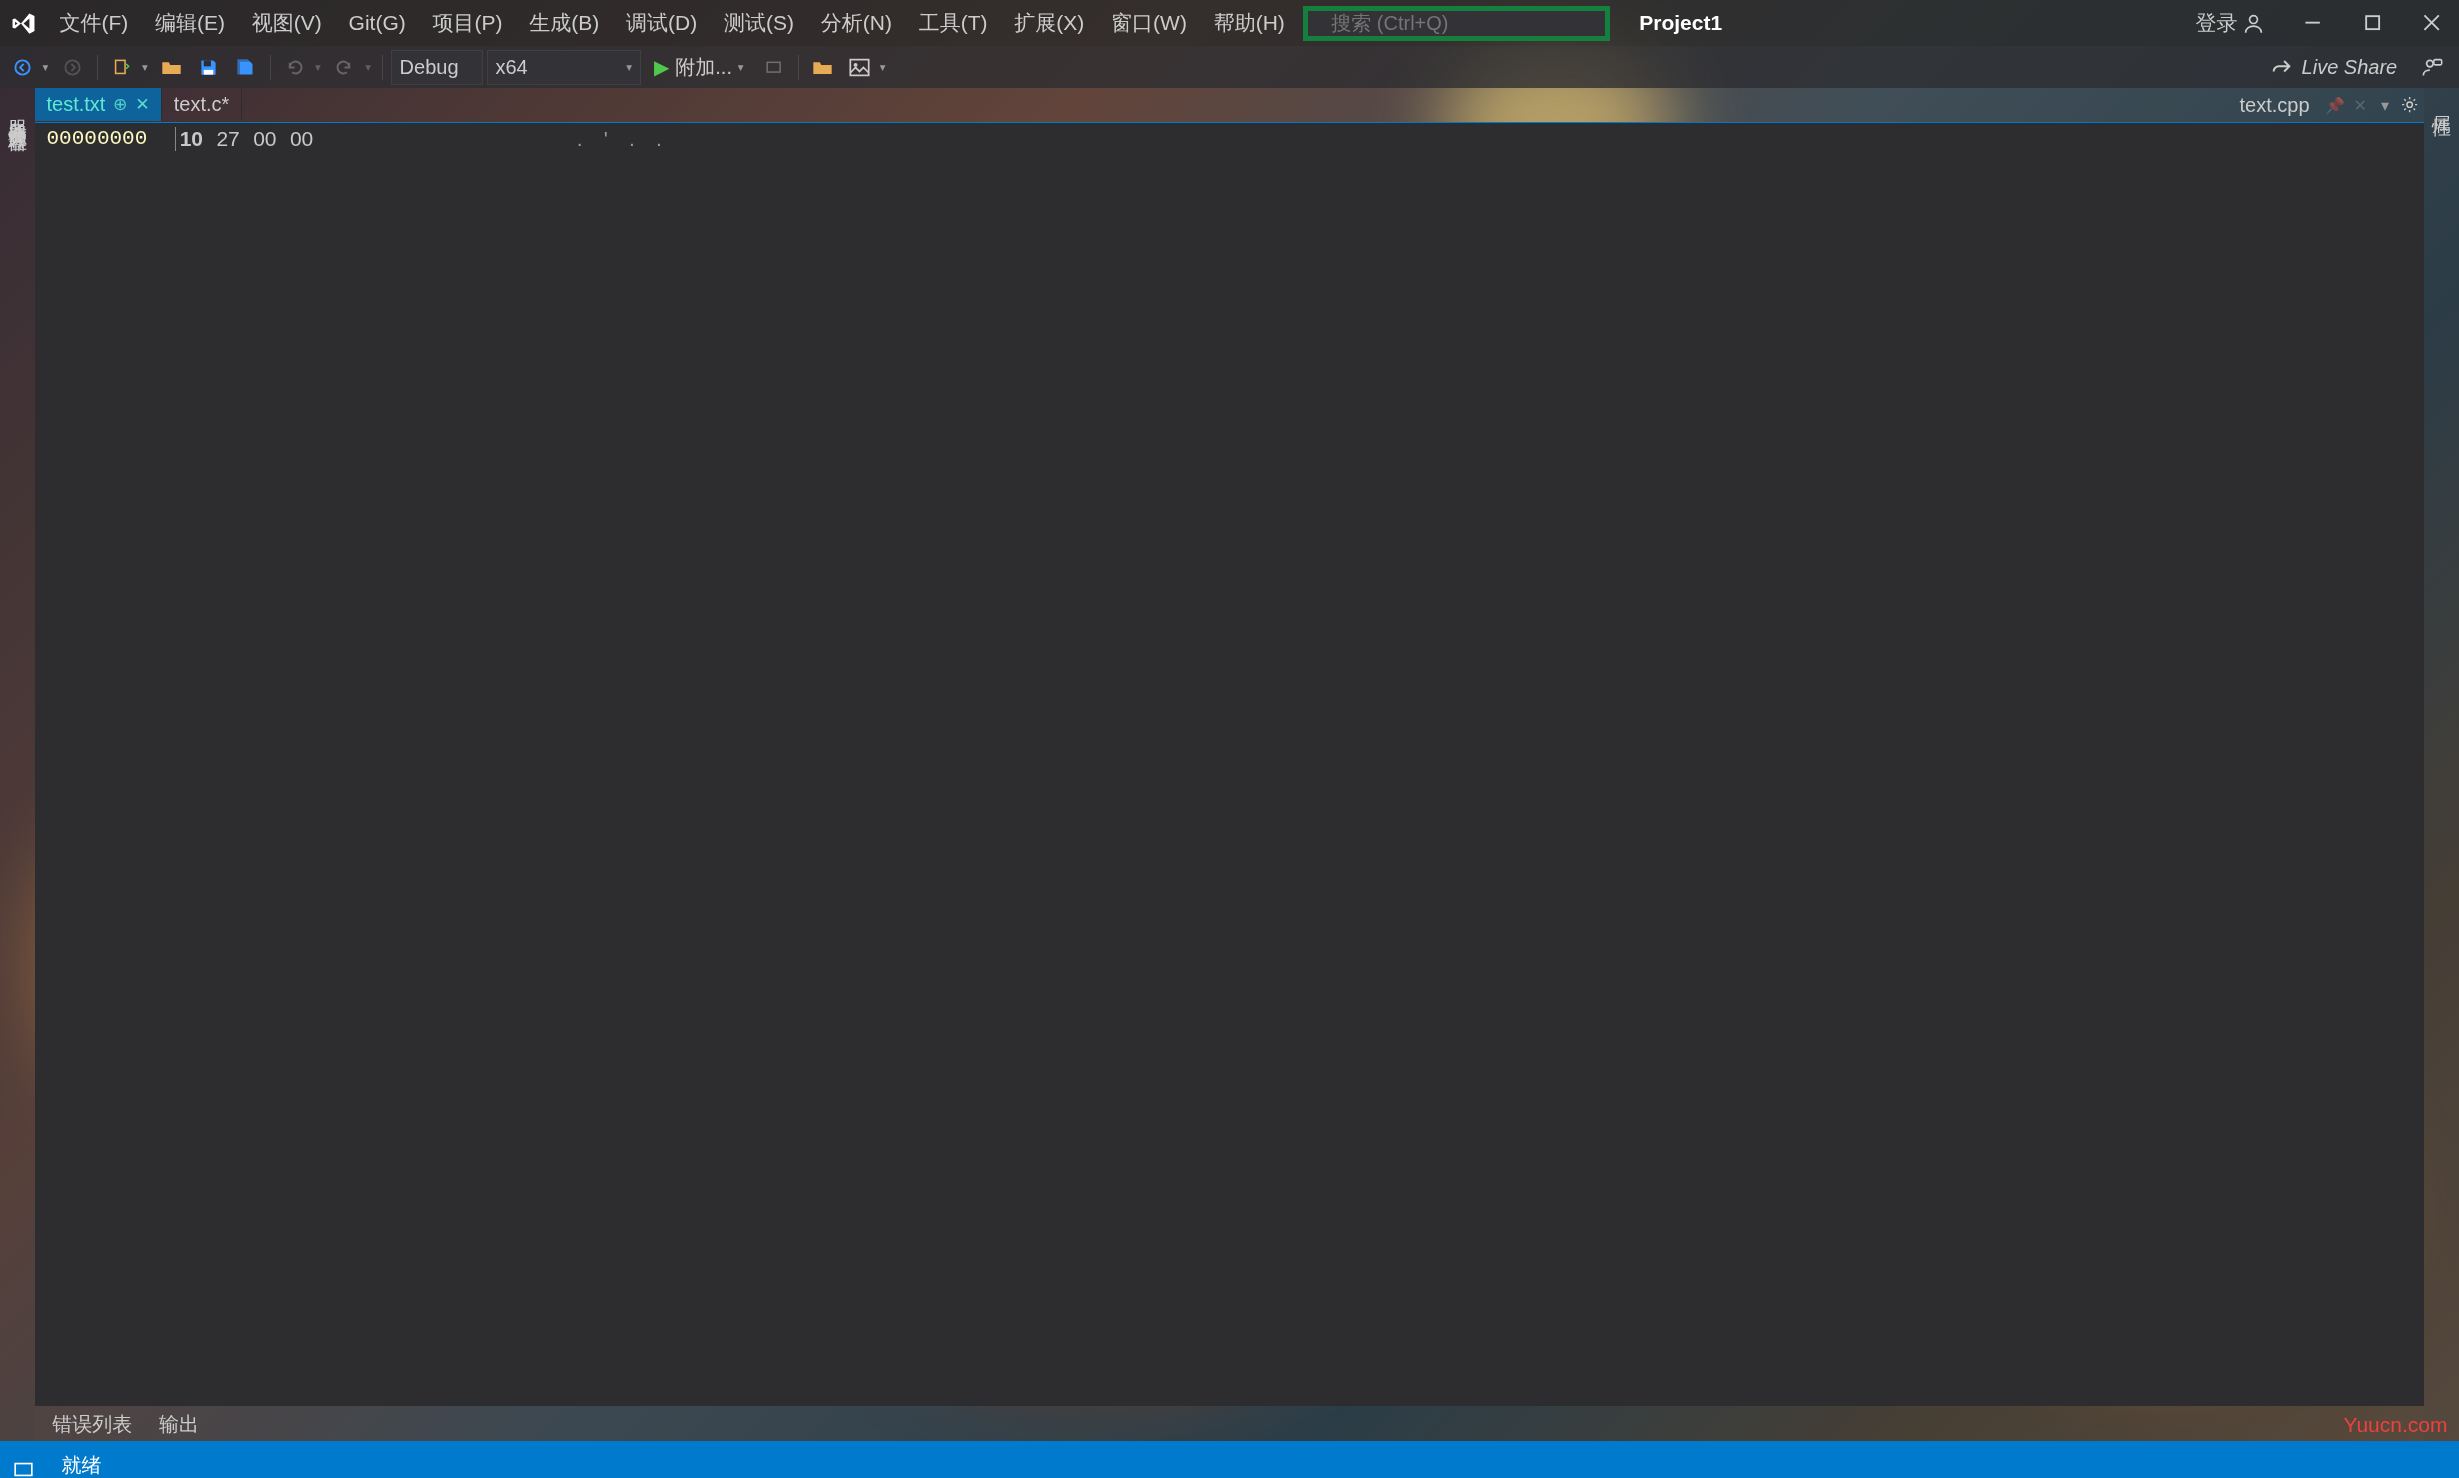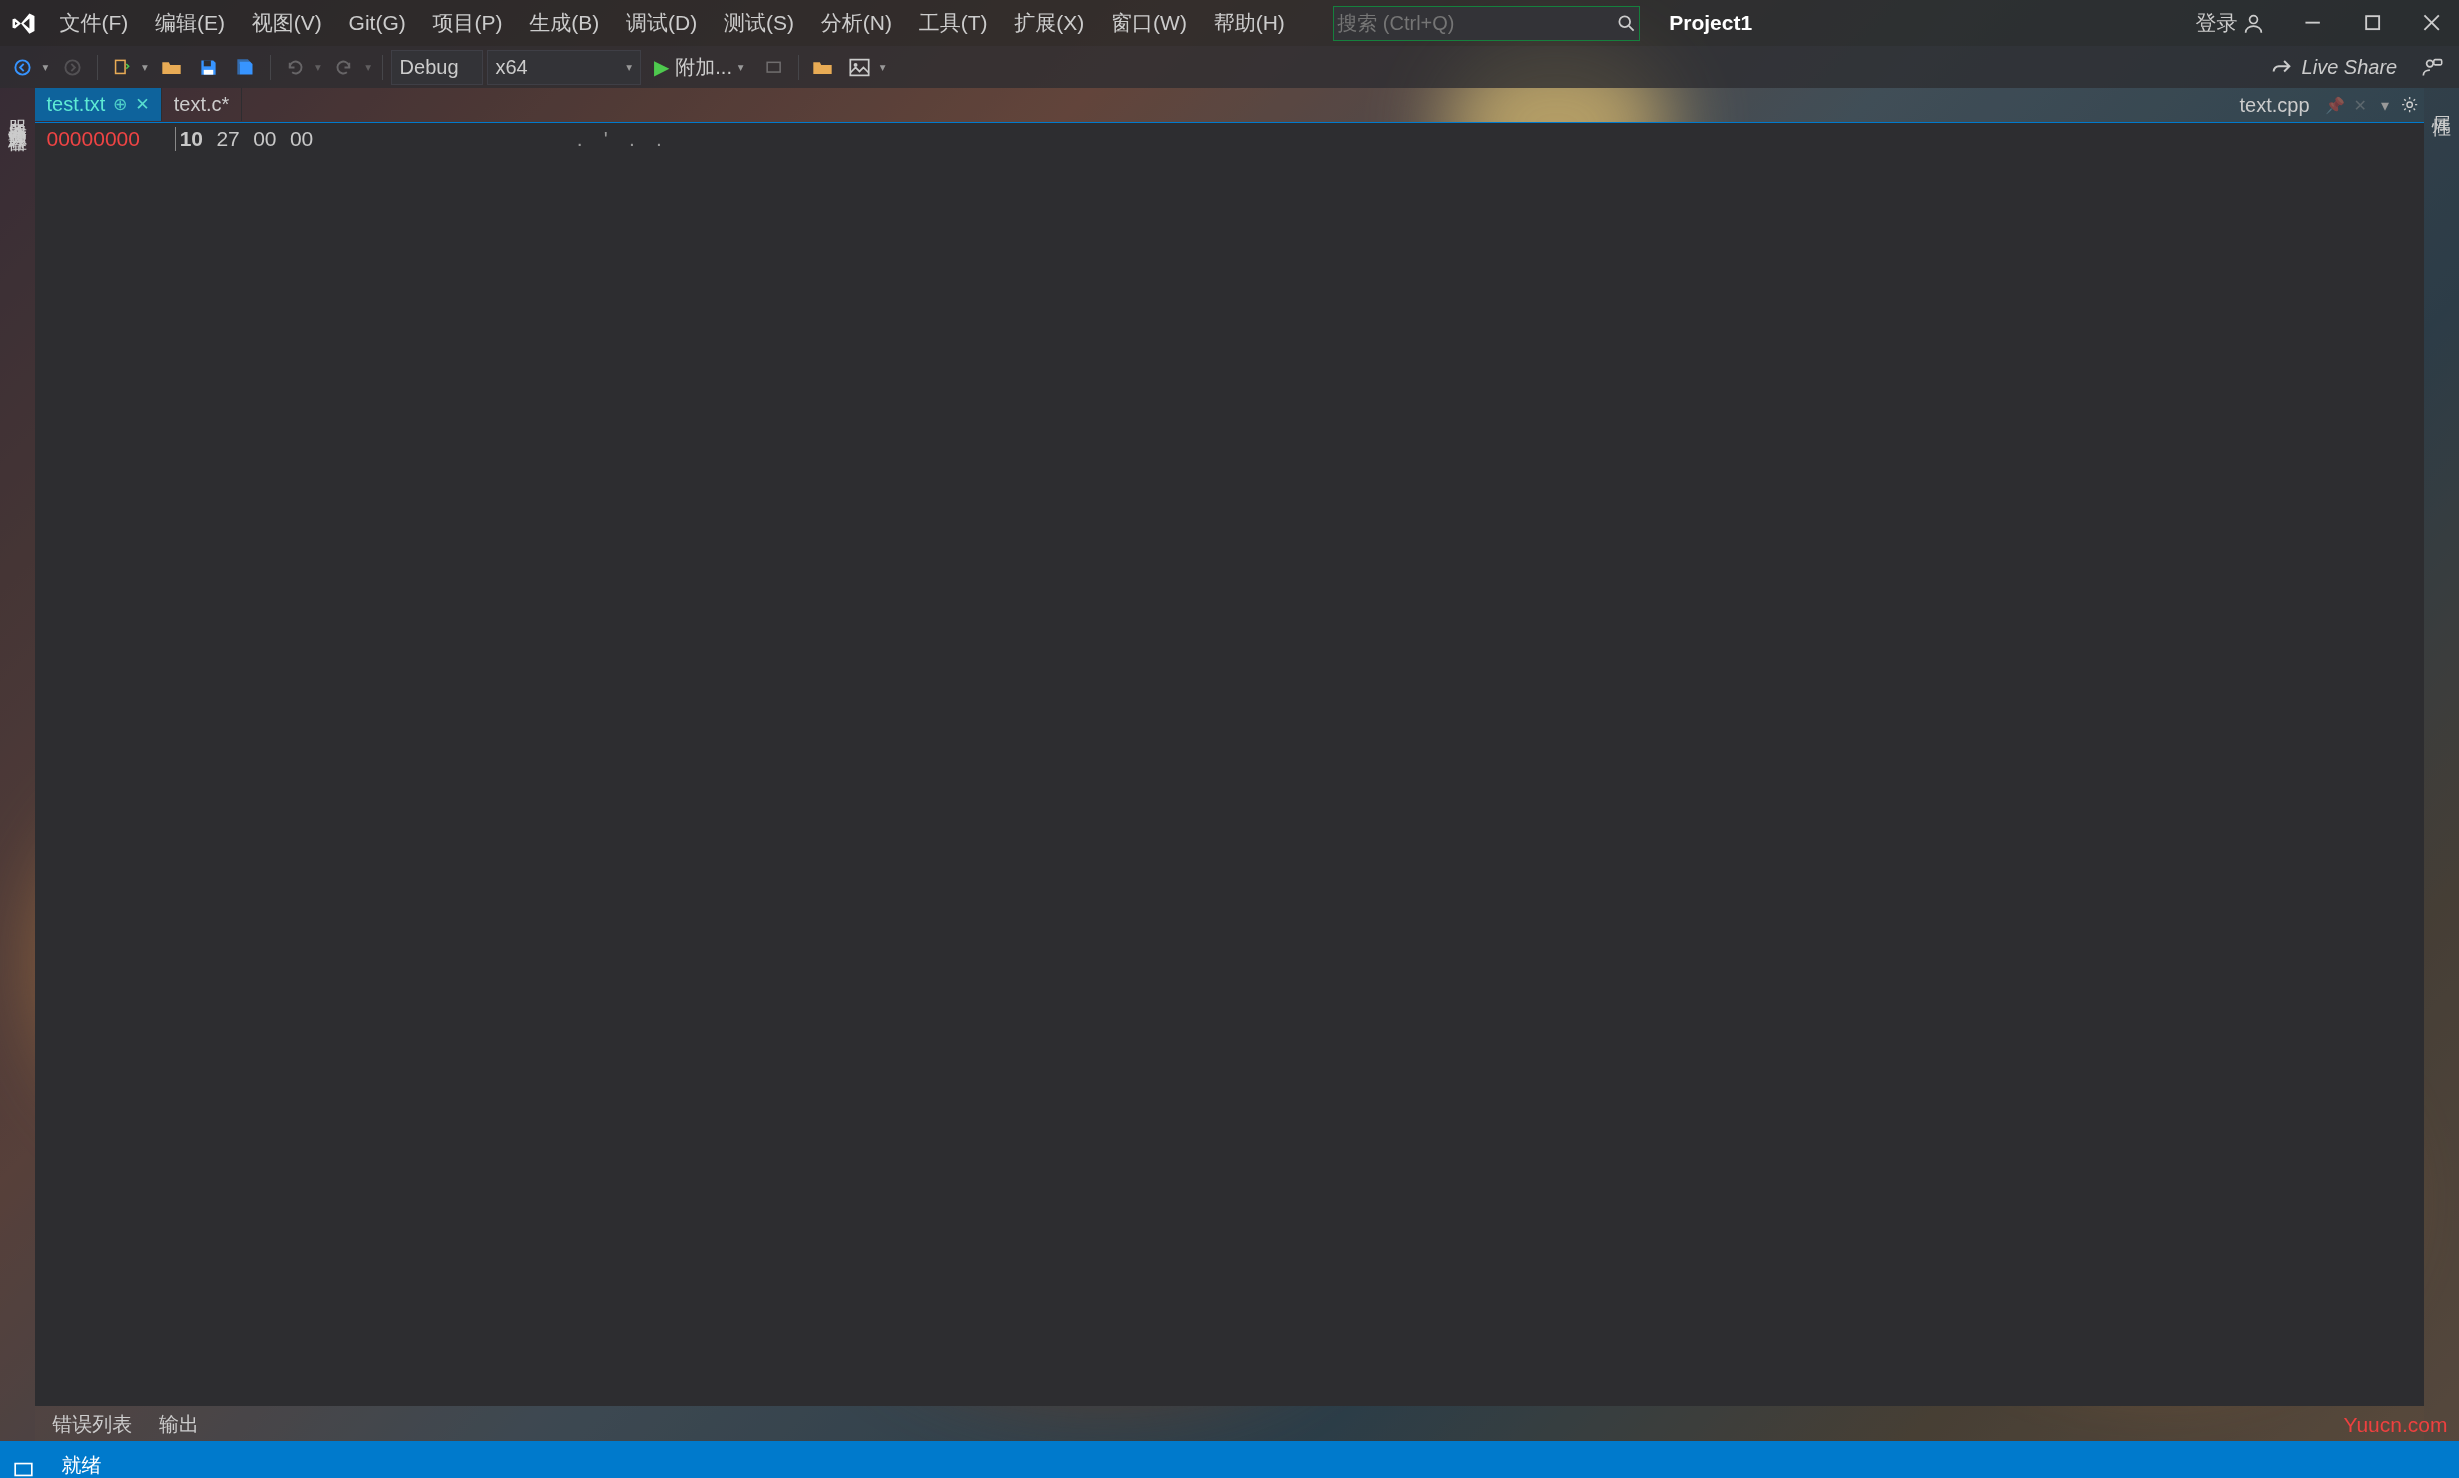--- a/index.html
+++ b/index.html
@@ -14,22 +14,22 @@
 
 .title-bar {
   height: 46px; background: rgba(40,40,40,0.85); display: flex; align-items: center;
   color: #ccc; font-size: 21px; position: relative; z-index: 10;
 }
 .vs-logo { width: 46px; height: 46px; display: flex; align-items: center; justify-content: center; }
 .vs-logo svg { width: 27px; height: 27px; }
 .menu-items { display: flex; gap: 0; }
 .menu-item { padding: 0 13.4px; height: 46px; line-height: 46px; cursor: pointer; white-space: nowrap; }
 .search-box {
-  margin-left: 35px; width: 307px; height: 35px; background: #333337; border: 1px solid #15803d;
-  display: flex; align-items: center; padding: 0 3px; color: #999;
+  margin-left: 5px; width: 307px; height: 35px; background: #333337; border: 5px solid #15803d;
+  display: flex; align-items: center; padding: 0 23px; color: #999;
 }
 .search-box input { background: transparent; border: none; color: #ccc; font-size: 20px; flex: 1; outline: none; }
 .search-box .sicon { width: 19px; height: 19px; }
 .project-label { margin-left: 29px; color: #fff; font-weight: 600; font-size: 21px; }
 .title-right { margin-left: auto; display: flex; align-items: center; gap: 5.8px; }
 .login { padding: 0 15.4px; color: #ccc; display: flex; align-items: center; gap: 5.8px; height: 46px; }
 .winbtn { width: 54px; height: 46px; display: flex; align-items: center; justify-content: center; color: #ccc; }
 
 .toolbar {
   height: 42px; background: rgba(45,45,48,0.85); display: flex; align-items: center;
@@ -71,21 +71,21 @@
 }
 .doc-tab.active { background: #0e639c; color: #5eead4; }
 .doc-tab .pin { font-size: 17.3px; opacity: 0.8; }
 .doc-tab .tabclose { font-size: 17.3px; opacity: 0.9; }
 .doc-tabs-right { margin-left: auto; display: flex; align-items: center; gap: 3.8px; padding-right: 3.8px; }
 .doc-tabs-right .doc-tab-r { height: 27px; display: flex; align-items: center; gap: 7.7px; padding: 0 11.5px; color: #ccc; font-size: 20px; }
 .mini-icon { width: 21px; height: 21px; display: flex; align-items: center; justify-content: center; color: #999; }
 
 .hex-editor { flex: 1; background: #2d2d30; color: #c8c8c8; font-family: Consolas, monospace; font-size: 21px; }
 .hex-line { display: flex; padding: 3.8px 11.5px; gap: 13.4px; }
-.hex-offset { color: #ef4444; width: 115px; }
+.hex-offset { color: #fef9c3; width: 115px; font-family: Liberation Mono, monospace; }
 .hex-bytes { display: flex; gap: 13.4px; }
 .hex-bytes span:first-child { border-left: 1px solid #888; padding-left: 3.8px; font-weight: bold; }
 .hex-ascii { margin-left: 250px; color: #999; letter-spacing: 7.7px; }
 
 .bottom-tabs {
   height: 35px; display: flex; align-items: flex-end; gap: 0; padding: 0 3.8px; background: rgba(42,42,44,0.4);
   color: #ccc; font-size: 20px;
 }
 .bottom-tab { padding: 0 13.4px; height: 33px; line-height: 33px; }
 

